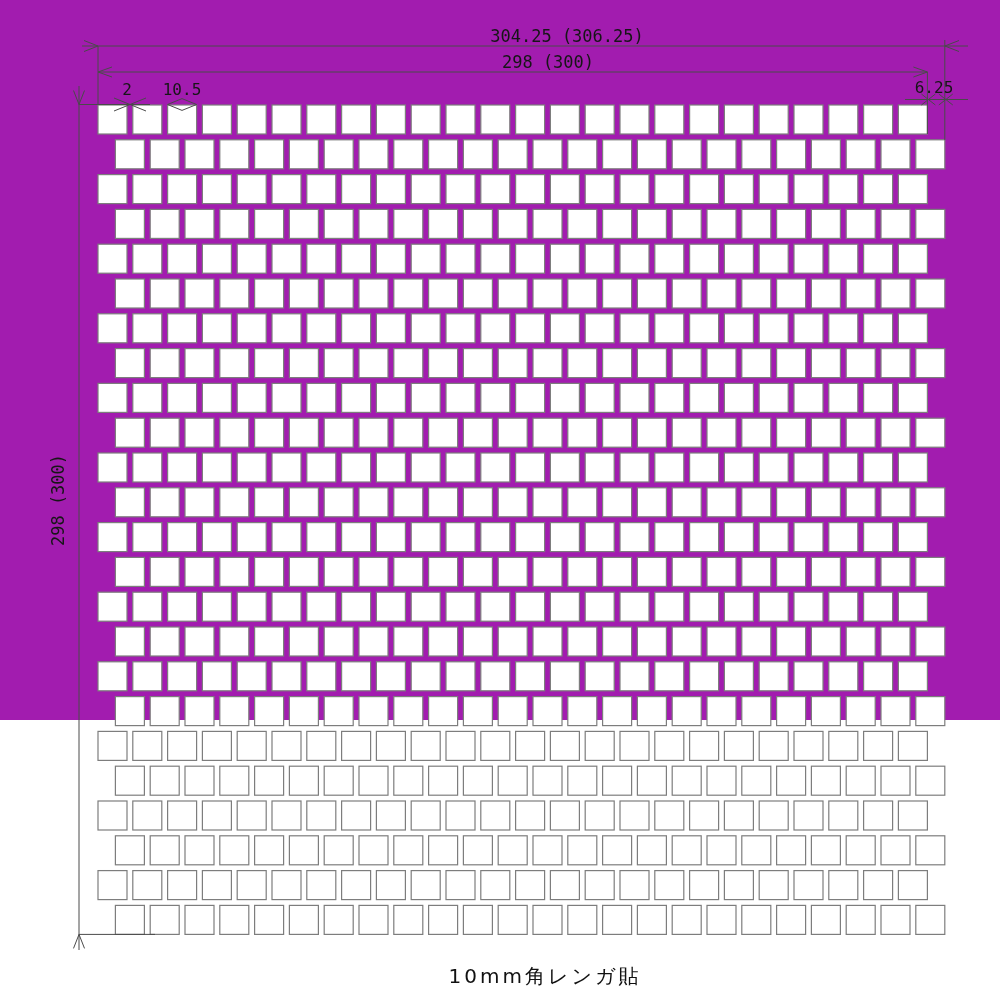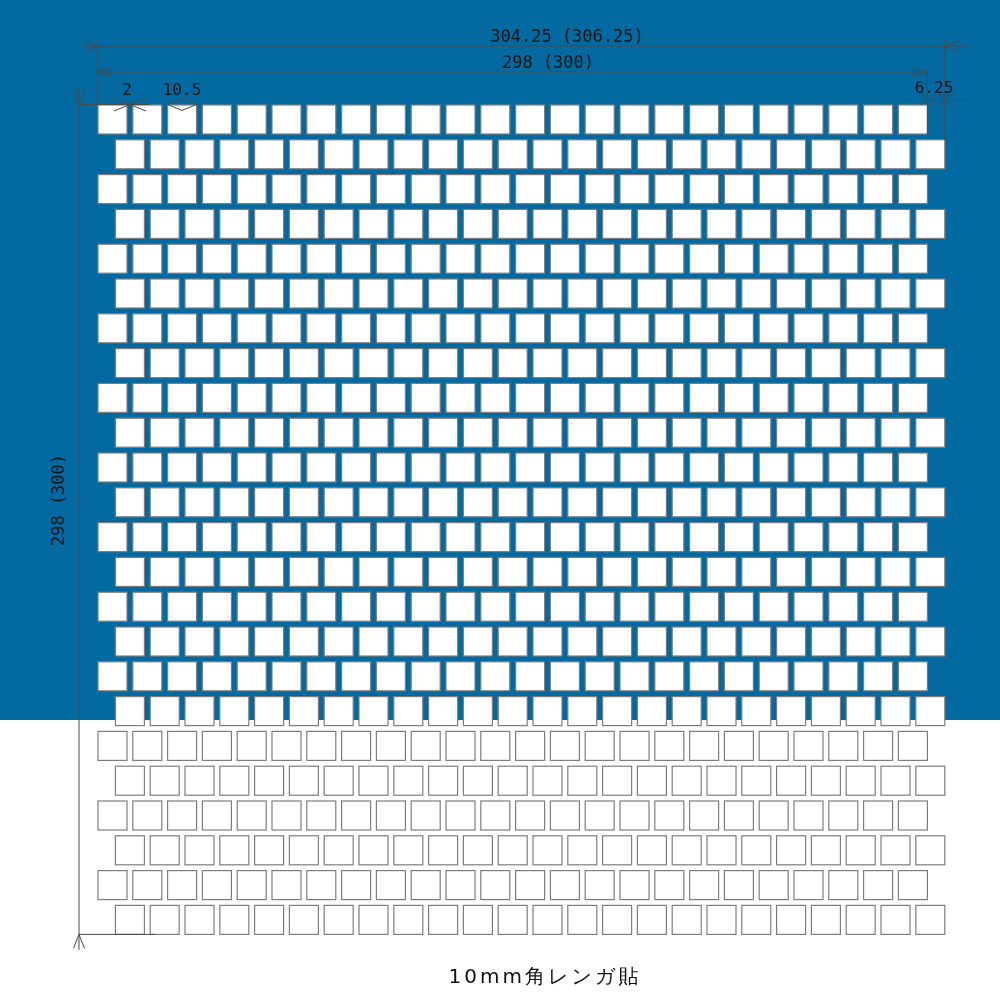--- a/index.html
+++ b/index.html
@@ -7,21 +7,21 @@
     padding: 0;
     background: #ffffff;
     width: 1000px;
     height: 1000px;
     overflow: hidden;
   }
   #stage {
     position: relative;
     width: 1000px;
     height: 720px;
-    background: #0369a1;
+    background: #a21caf;
   }
   svg { display: block; }
   .tile {
     fill: #ffffff;
     stroke: #7d7d7d;
     stroke-width: 1.2;
   }
   .dim {
     stroke: #4a4a4a;
     stroke-width: 1;

